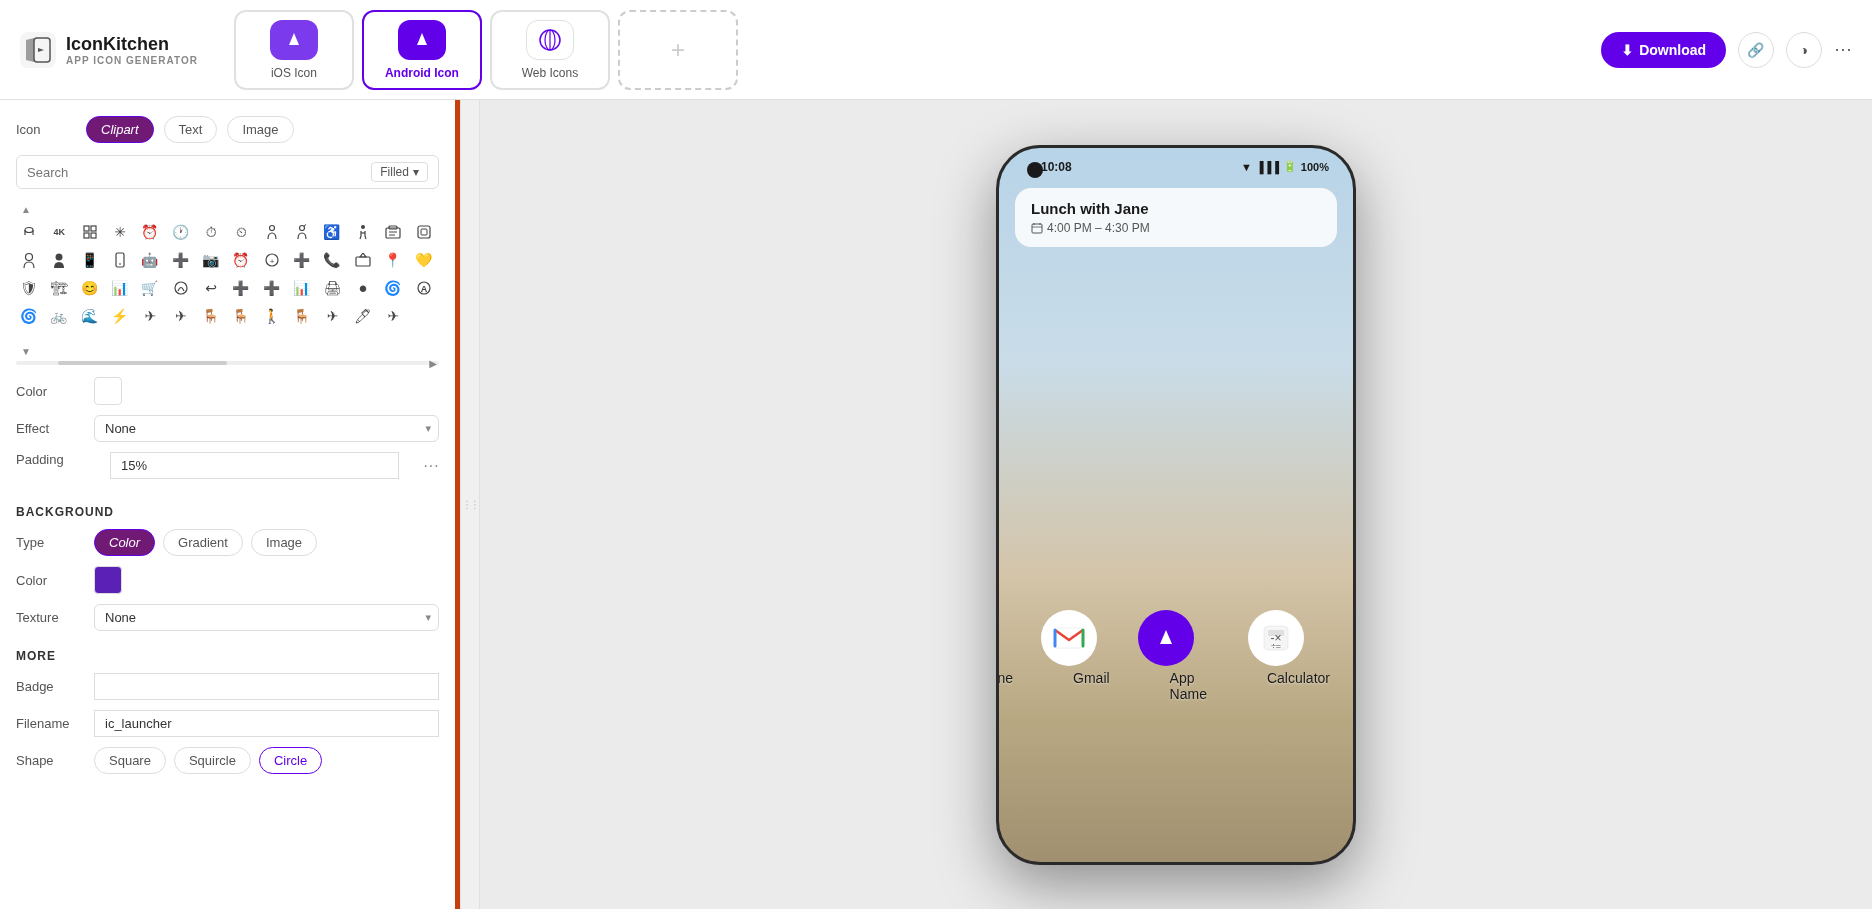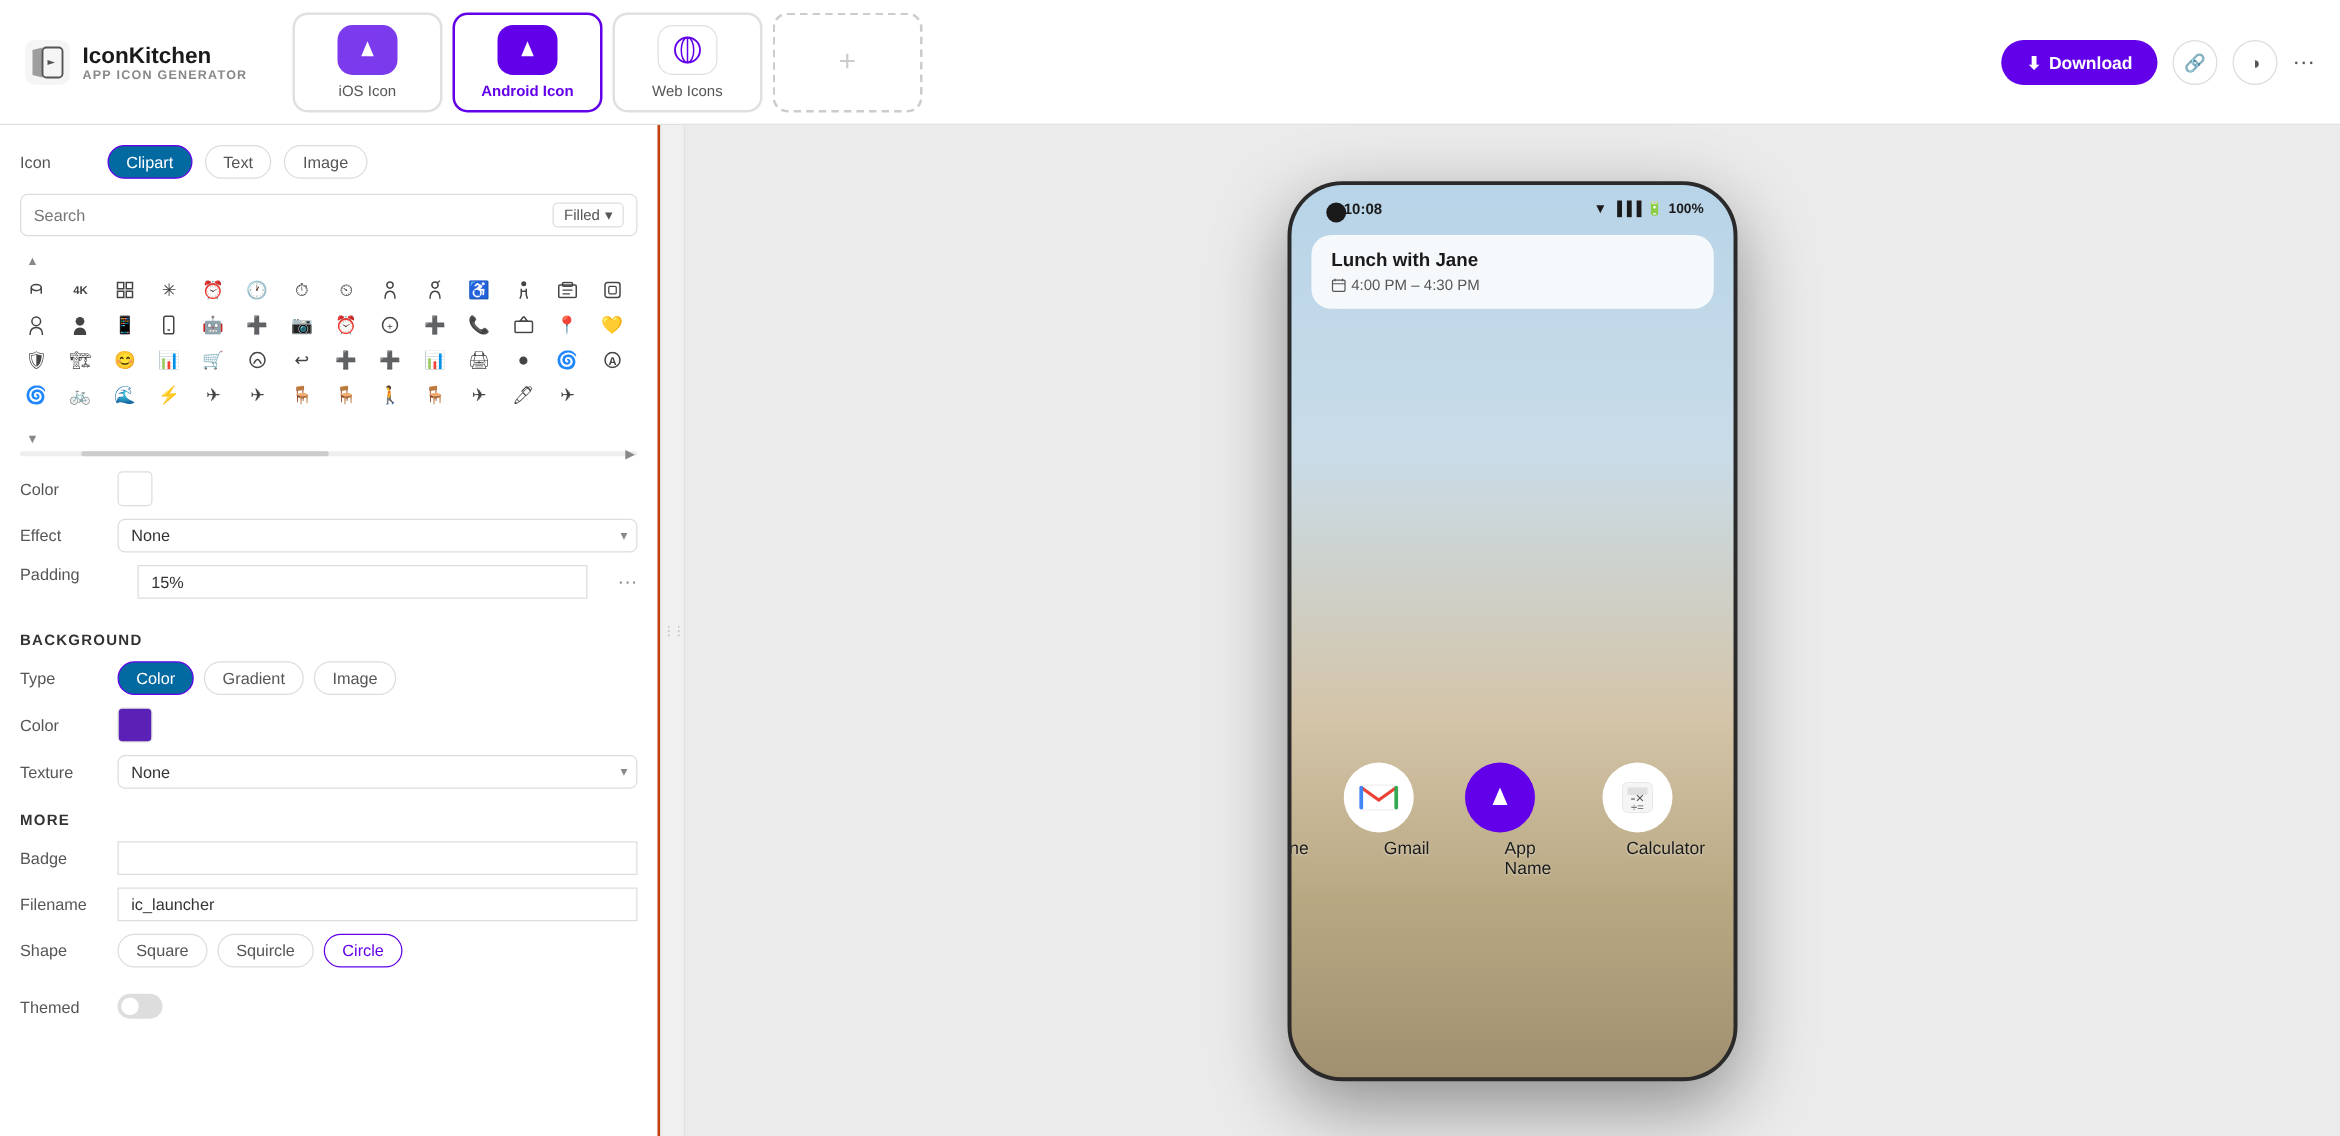--- a/index.html
+++ b/index.html
@@ -42,32 +42,32 @@
       background: #fff; display: flex; align-items: center; justify-content: center;
       cursor: pointer; font-size: 14px; color: #555;
     }
     .btn-more { font-size: 18px; color: #555; cursor: pointer; background: none; border: none; }
 
     
     .main { display: flex; flex: 1; overflow: hidden; }
 
     
     .left-panel {
-      width: 528px; background: #fff; border-right: 2px solid #c2410c;
+      width: 460px; background: #fff; border-right: 5px solid #c2410c;
       display: flex; flex-direction: column; overflow-y: auto; flex-shrink: 0;
       padding: 16px;
     }
 
     .icon-row { display: flex; align-items: center; gap: 10px; margin-bottom: 12px; }
     .icon-row label { font-size: 13px; color: #555; width: 60px; }
     .tab-btn {
       padding: 5px 14px; border-radius: 16px; border: 1px solid #ddd;
       background: #fff; font-size: 13px; cursor: pointer; color: #555;
     }
-    .tab-btn.active { background: #0369a1; color: #fff; border-color: #6200ea; }
+    .tab-btn.active { background: #701a75; color: #fff; border-color: #6200ea; font-style: italic; }
 
     .search-row {
       display: flex; align-items: center; border: 1px solid #ddd; border-radius: 6px;
       padding: 6px 10px; margin-bottom: 10px; gap: 6px;
     }
     .search-row input {
       border: none; outline: none; flex: 1; font-size: 13px; color: #333;
     }
     .filled-badge {
       background: #fff; border: 1px solid #ddd; border-radius: 4px;
@@ -518,24 +518,20 @@
       <input class="padding-input" type="text" value="ic_launcher" style="">
     </div>
 
     <div class="shape-row">
       <label>Shape</label>
       <button class="shape-btn">Square</button>
       <button class="shape-btn">Squircle</button>
       <button class="shape-btn active">Circle</button>
     </div>
 
-    <div class="themed-row">
-      <label>Themed</label>
-      <div class="toggle"></div>
-    </div>
 
   </div>
 
   <div class="divider-handle">
     <span class="divider-dots">⋮⋮</span>
   </div>
 
   <div class="preview-area">
     <div class="phone-mockup">
       <div class="phone-power"></div>

